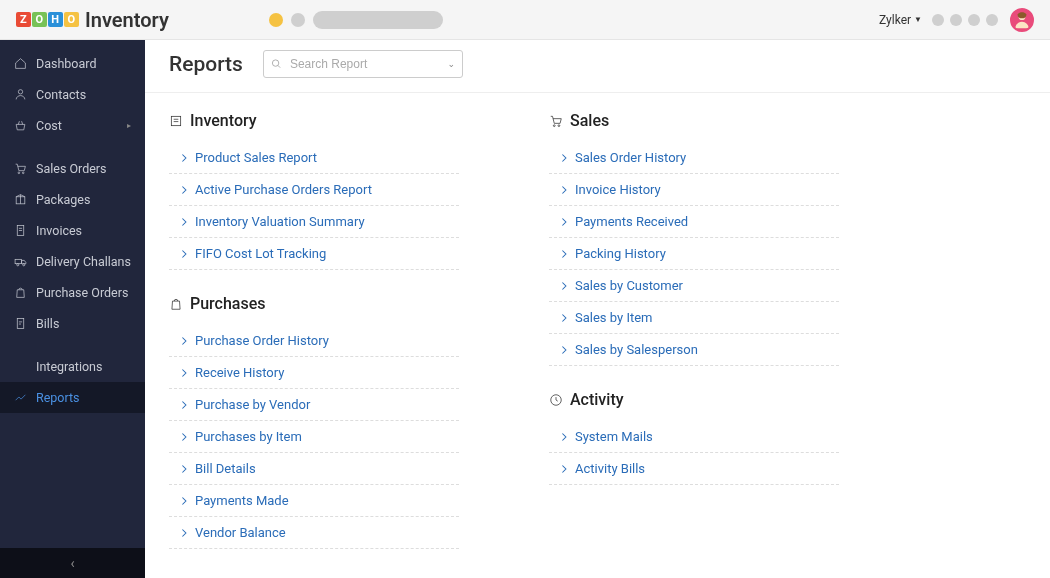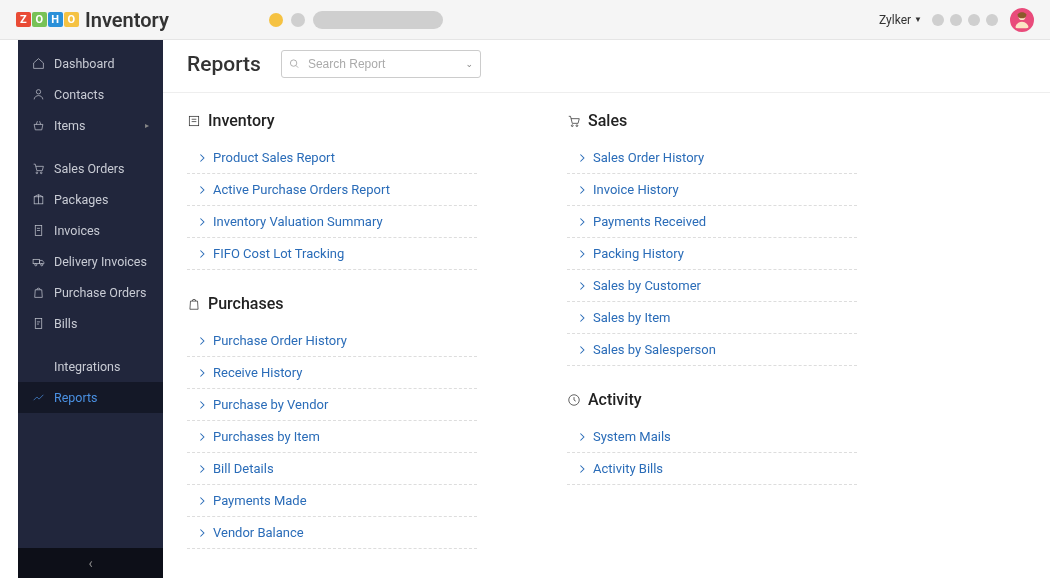--- a/index.html
+++ b/index.html
@@ -31,21 +31,21 @@
     .pill-dot.yellow { background: #f5c242; }
     .pill-long { width: 130px; height: 18px; border-radius: 9px; background: #cfcfcf; }
     
     .topbar-right { margin-left: auto; display: flex; align-items: center; gap: 6px; }
     .org-name { font-size: 12px; color: #333; margin-right: 4px; display: flex; align-items: center; gap: 3px; margin-left: 40px; }
     .caret-down { font-size: 8px; }
     .small-dot { width: 12px; height: 12px; border-radius: 50%; background: #cfcfcf; }
     .avatar { width: 24px; height: 24px; border-radius: 50%; background: #e94b7b; border: 2px solid #e94b7b; overflow: hidden; display: flex; align-items: center; justify-content: center; margin-left: 6px; }
     .avatar svg { width: 100%; height: 100%; }
     
-    .app { display: flex; height: calc(100vh - 40px); min-height: 538px; margin-left: 18px; }
+    .app { display: flex; height: calc(100vh - 40px); min-height: 538px; }
     
     .sidebar {
       width: 145px;
       background: #21263c;
       color: #b8bcc8;
       display: flex;
       flex-direction: column;
       position: relative;
     }
     .side-list { list-style: none; padding-top: 8px; }
@@ -182,21 +182,21 @@
           </span>
           <span>Contacts</span>
         </li>
         <li class="side-item">
           <span class="side-icon">
             <svg viewBox="0 0 24 24">
               <path d="M4 10h16l-2 10H6z"></path>
               <path d="M8 10l2-6M16 10l-2-6"></path>
             </svg>
           </span>
-          <span>Items</span>
+          <span>Cost</span>
           <span class="chev-right">▸</span>
         </li>
         <li class="side-gap"></li>
         <li class="side-item">
           <span class="side-icon">
             <svg viewBox="0 0 24 24">
               <circle cx="9" cy="20" r="1.5"></circle>
               <circle cx="17" cy="20" r="1.5"></circle>
               <path d="M3 4h3l3 12h10l2-8H7"></path>
             </svg>
@@ -224,21 +224,21 @@
         </li>
         <li class="side-item">
           <span class="side-icon">
             <svg viewBox="0 0 24 24">
               <rect x="2" y="8" width="12" height="8"></rect>
               <path d="M14 10h5l3 4v2h-8z"></path>
               <circle cx="7" cy="18" r="2"></circle>
               <circle cx="18" cy="18" r="2"></circle>
             </svg>
           </span>
-          <span>Delivery Invoices</span>
+          <span>Delivery Challans</span>
         </li>
         <li class="side-item">
           <span class="side-icon">
             <svg viewBox="0 0 24 24">
               <path d="M6 7h12l1 14H5z"></path>
               <path d="M9 7a3 3 0 0 1 6 0"></path>
             </svg>
           </span>
           <span>Purchase Orders</span>
         </li>

